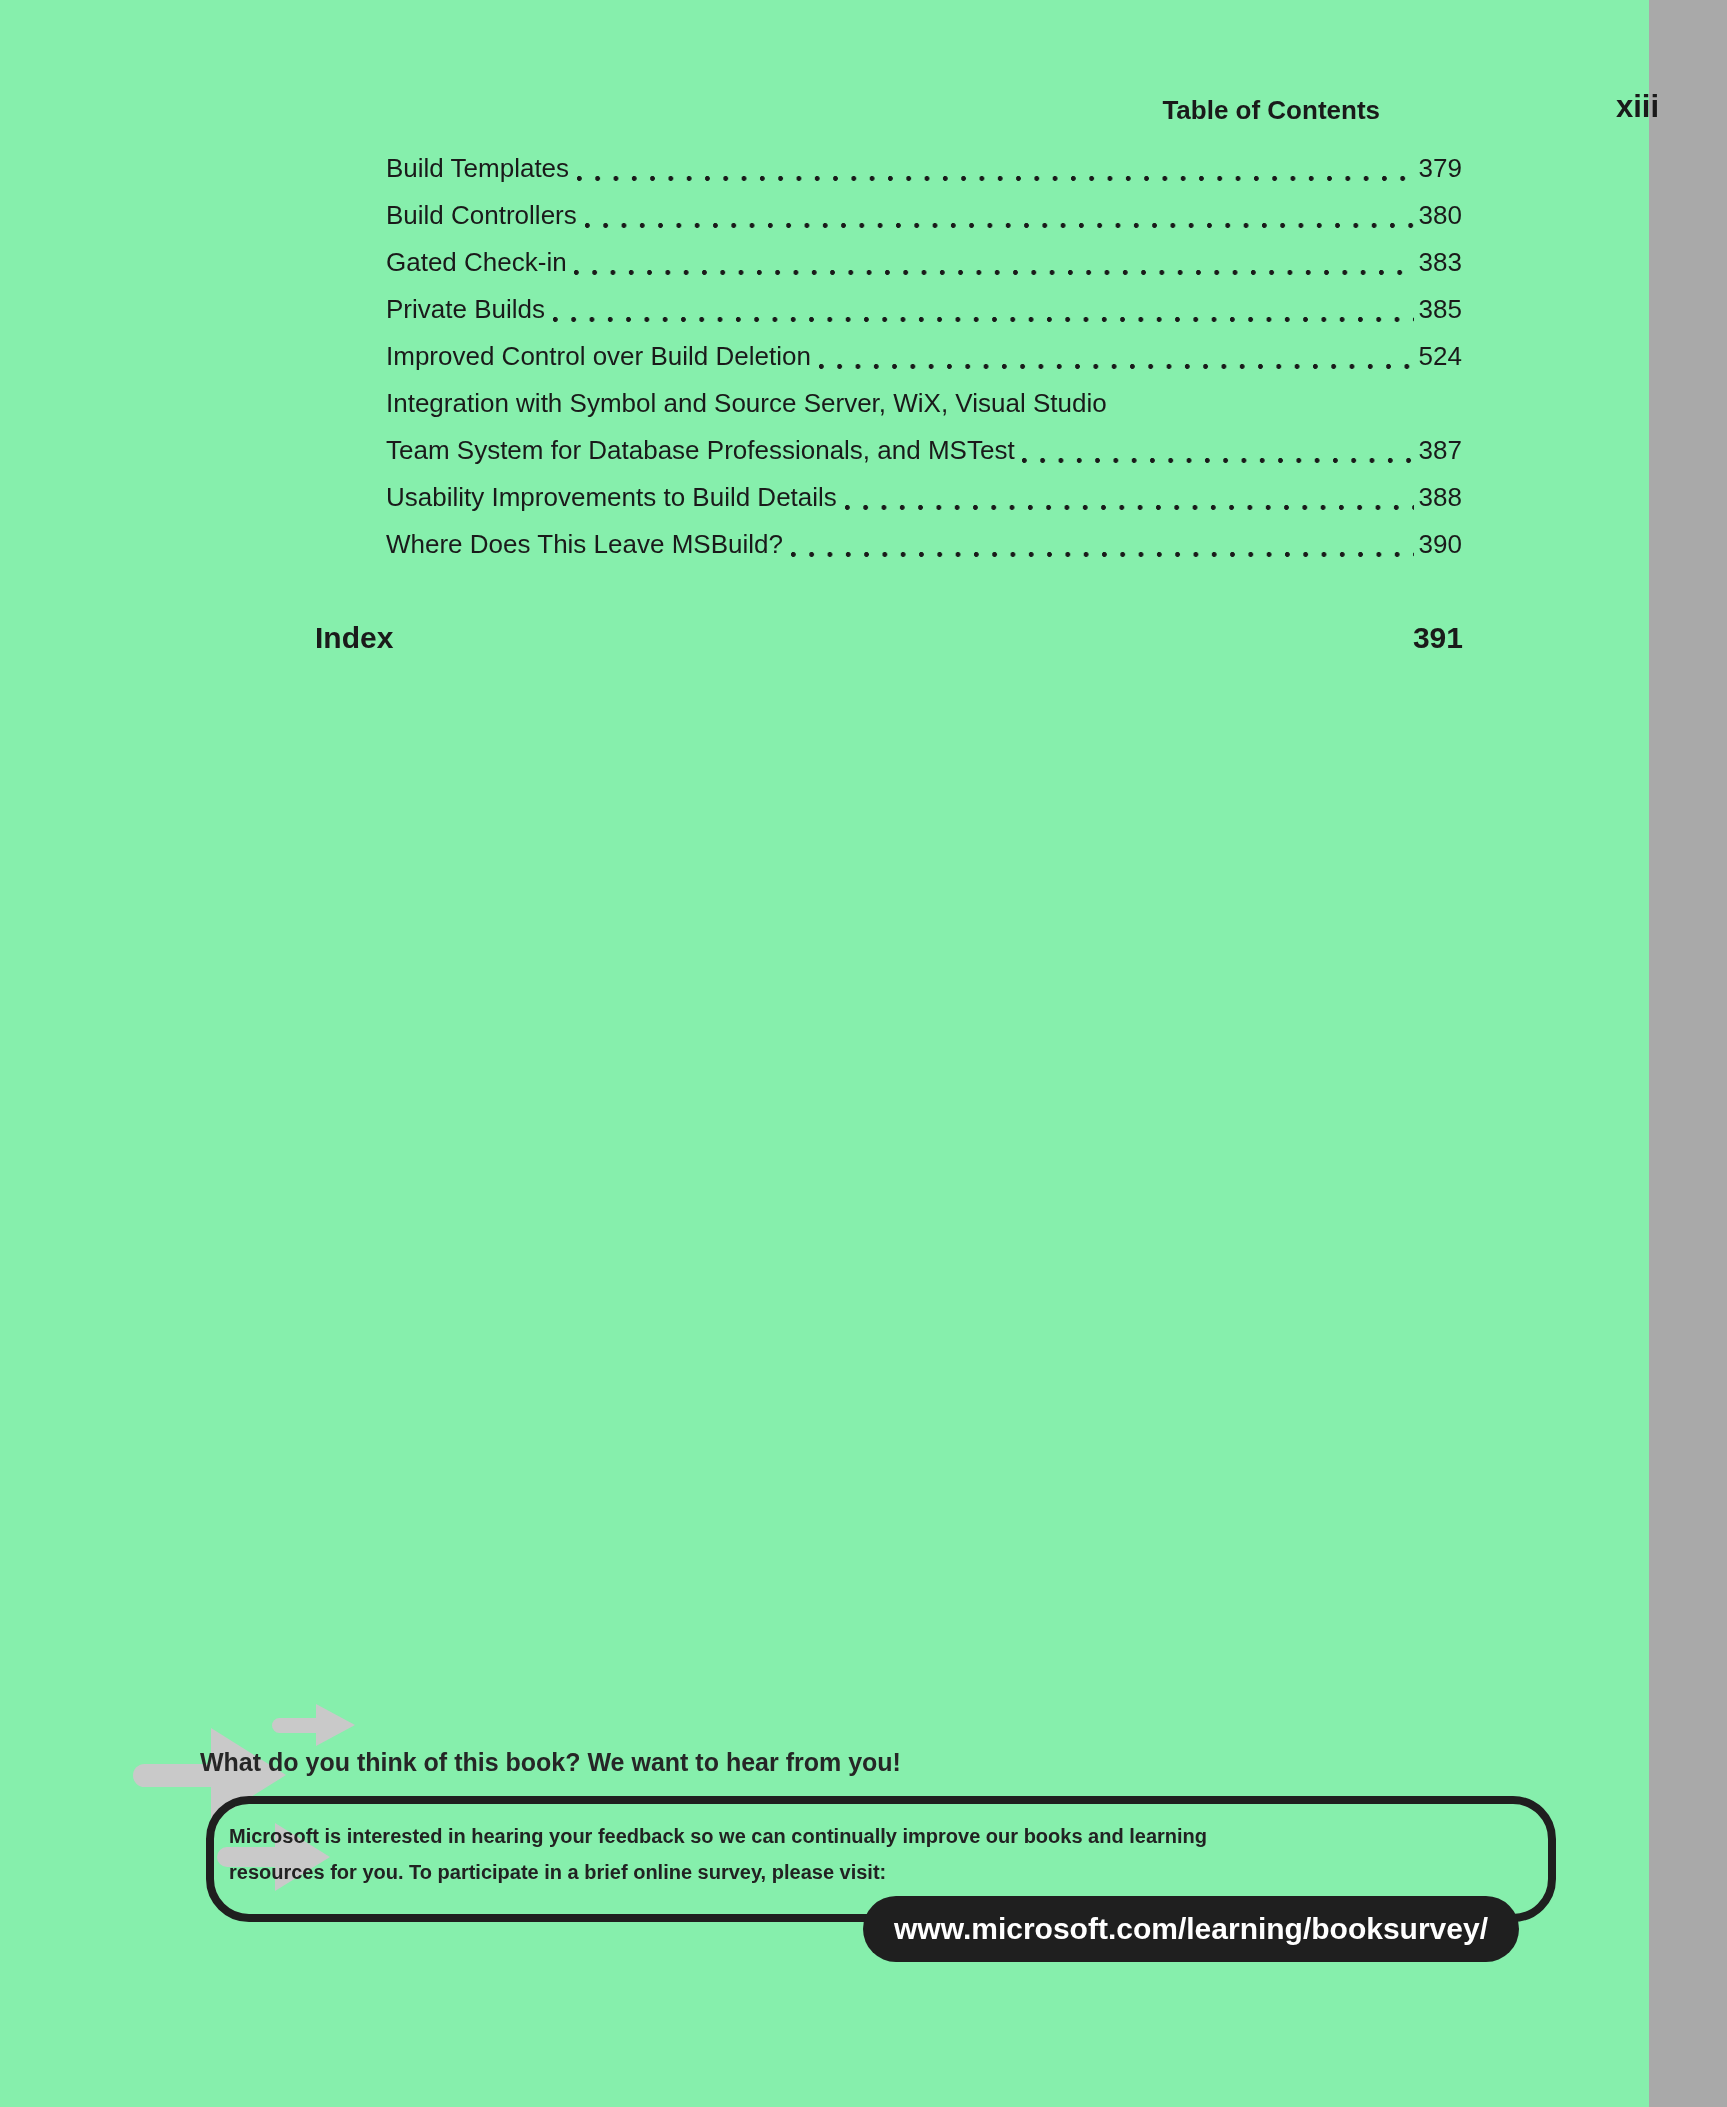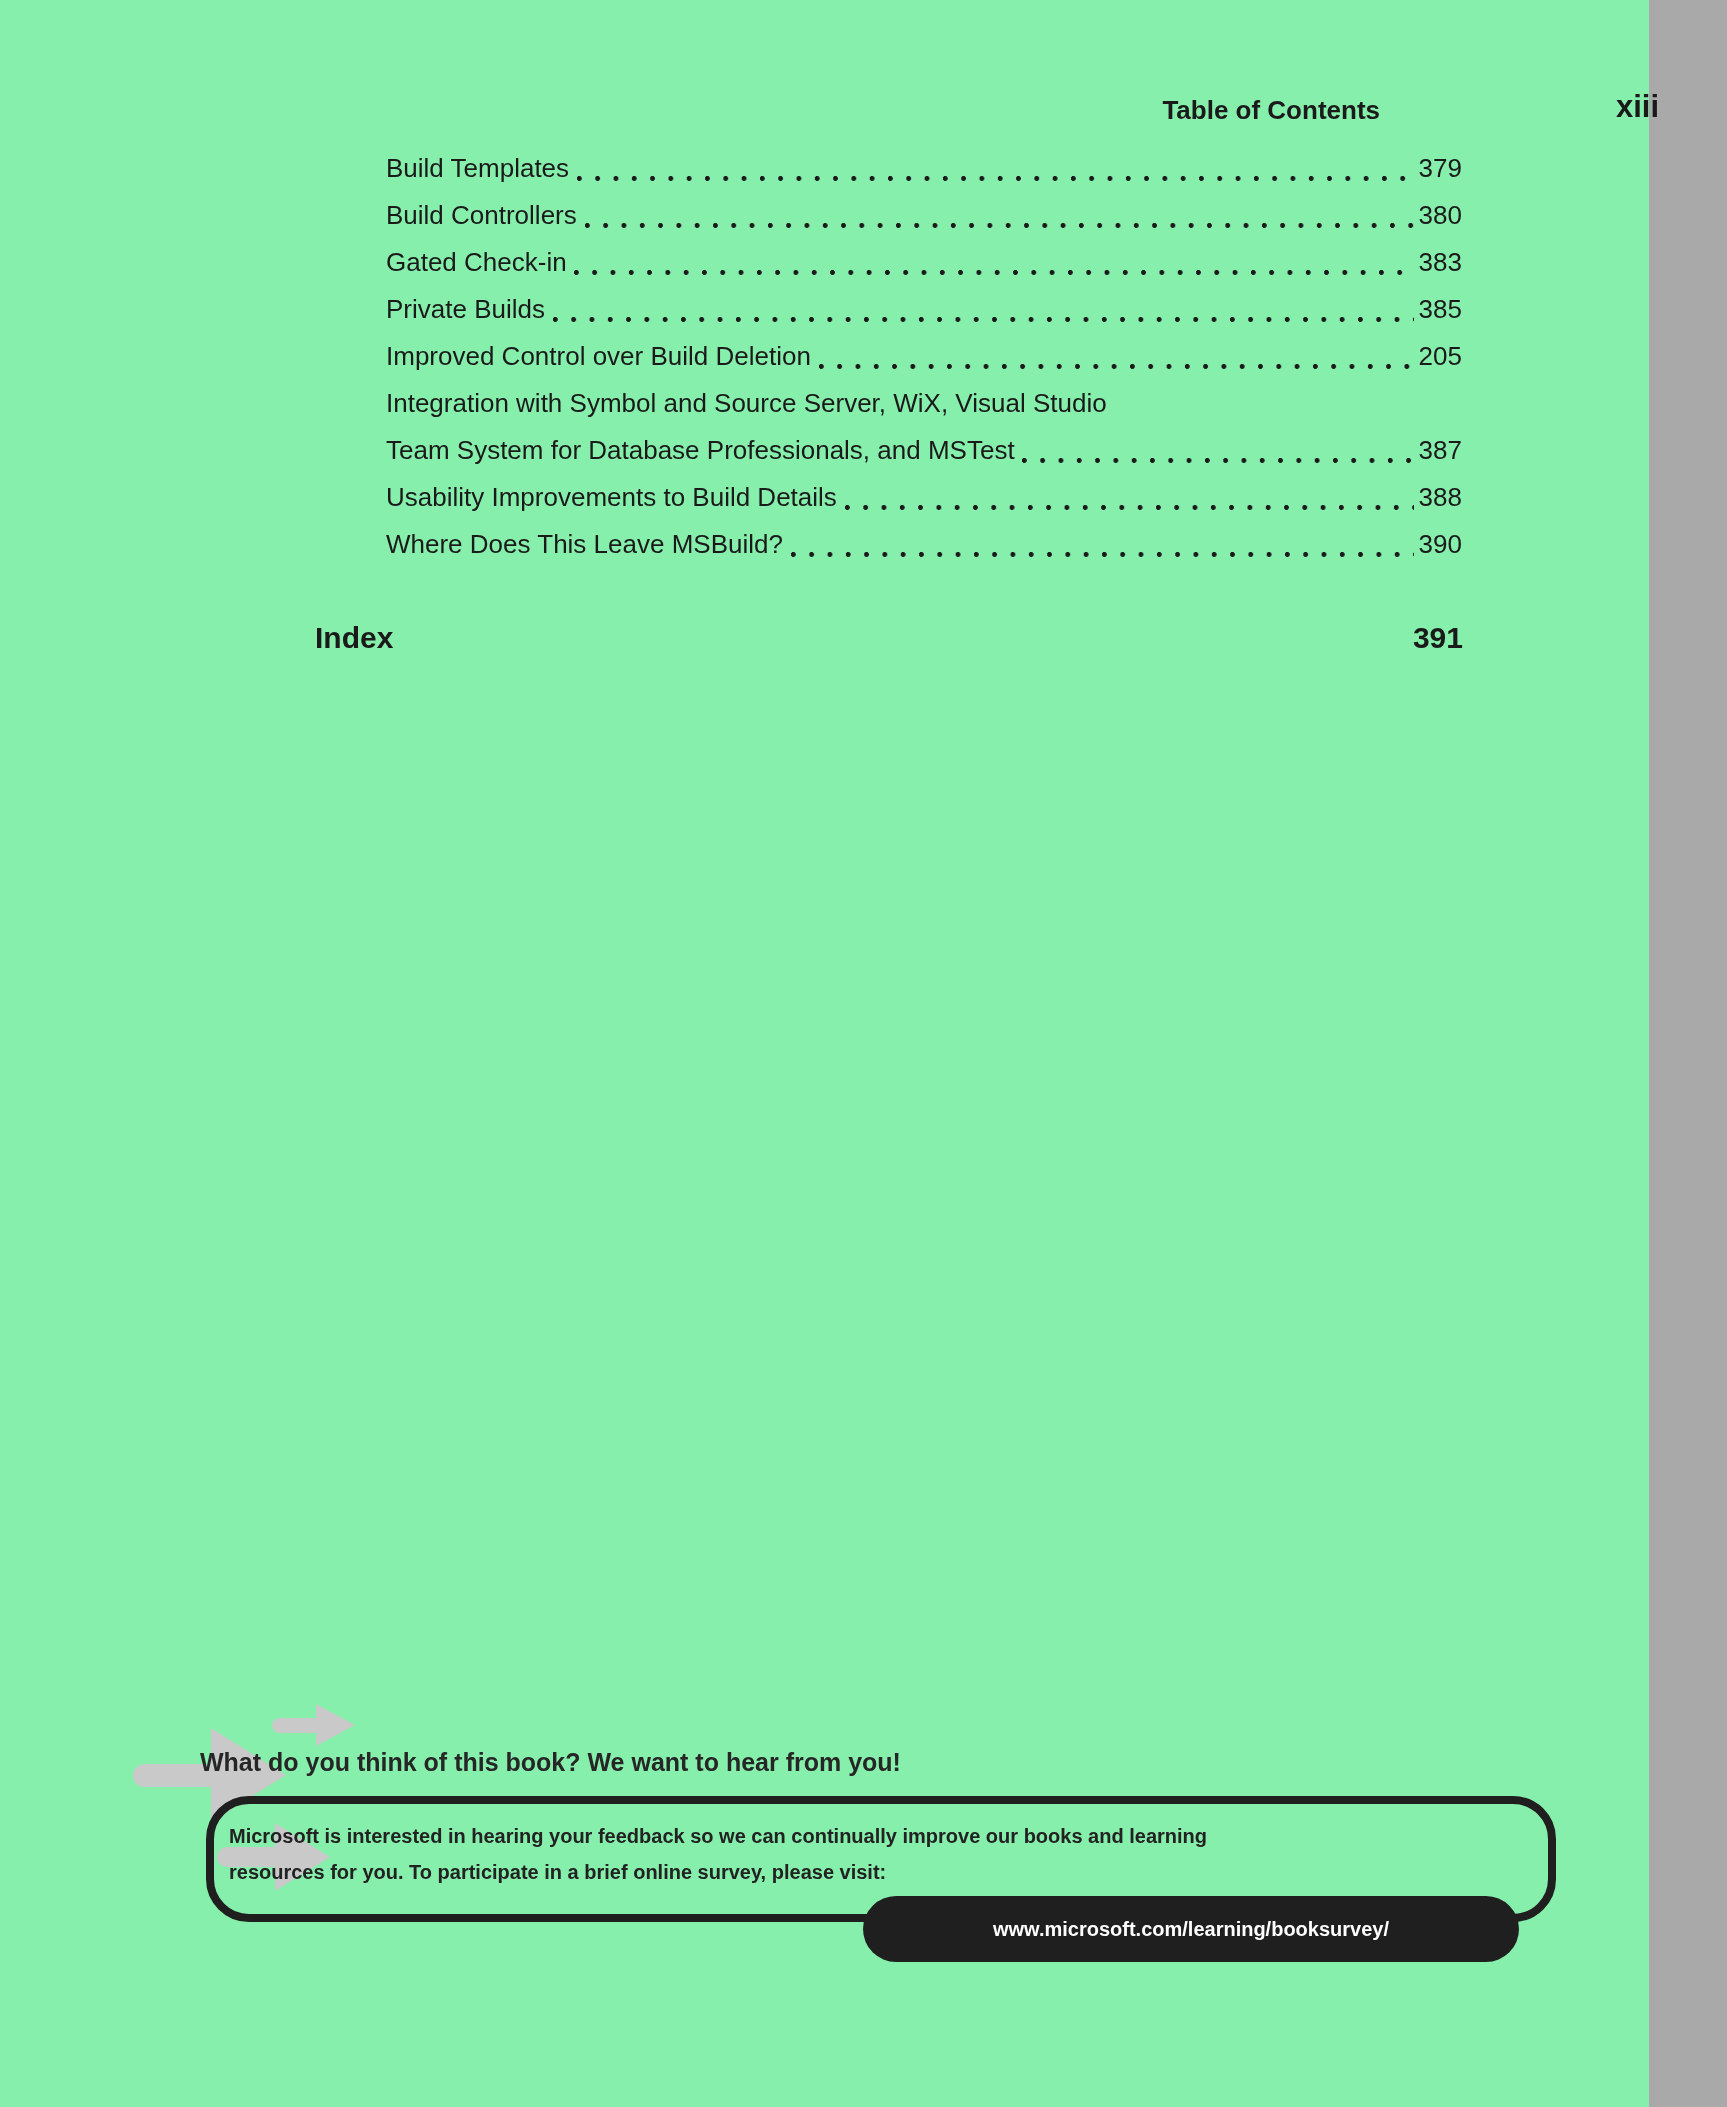--- a/index.html
+++ b/index.html
@@ -54,21 +54,21 @@
   }
   .feedback-text {
     position:absolute; left:229px; top:1818px; z-index:3;
     font-size:20px; font-weight:bold; line-height:36px; white-space:nowrap; color:#222222;
   }
   .survey-pill {
     position:absolute; left:863px; top:1896px; width:656px; height:66px;
     background:#1f1f1f; border-radius:34px; z-index:4;
     display:flex; align-items:center; justify-content:center;
   }
-  .survey-url { color:#ffffff; font-size:20px; font-weight:bold; white-space:nowrap; }
+  .survey-url { color:#ffffff; font-size:30px; font-weight:bold; white-space:nowrap; }
 
   
   .arrow { position:absolute; z-index:1; }
   .arrow .shaft { position:absolute; background:#c9c9c9; }
   .arrow .head  { position:absolute; width:0; height:0; border-style:solid; border-color:transparent; border-right:none; }
   .arrow-a { left:272px; top:1704px; width:83px; height:42px; }
   .arrow-a .shaft { left:0; top:14px; width:45px; height:15px; border-radius:7.8px 0 0 7.8px; }
   .arrow-a .head  { left:44px; top:0; border-top-width:21px; border-bottom-width:21px; border-left:39px solid #c9c9c9; }
   .arrow-b { left:133px; top:1728px; width:153px; height:94px; }
   .arrow-b .shaft { left:0; top:36px; width:80px; height:22.6px; border-radius:11.7px 0 0 11.7px; }
@@ -104,21 +104,21 @@
         <span class="toc-page">383</span>
       </div>
       <div class="toc-row">
         <span class="toc-label">Private Builds</span>
         <span class="toc-leader"></span>
         <span class="toc-page">385</span>
       </div>
       <div class="toc-row">
         <span class="toc-label">Improved Control over Build Deletion</span>
         <span class="toc-leader"></span>
-        <span class="toc-page">205</span>
+        <span class="toc-page">524</span>
       </div>
       <div class="toc-row">
         <span class="toc-label">Integration with Symbol and Source Server, WiX, Visual Studio</span>
       </div>
       <div class="toc-row">
         <span class="toc-label">Team System for Database Professionals, and MSTest</span>
         <span class="toc-leader"></span>
         <span class="toc-page">387</span>
       </div>
       <div class="toc-row">

